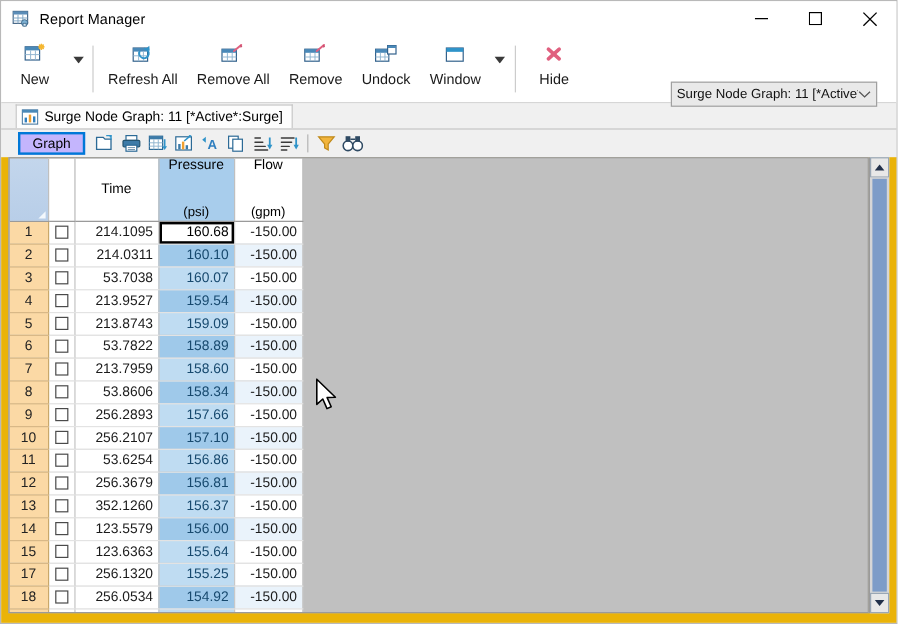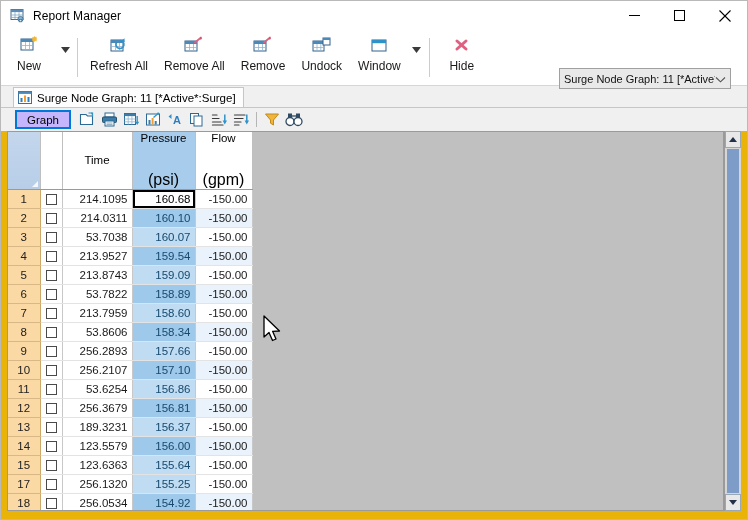--- a/index.html
+++ b/index.html
@@ -159,21 +159,21 @@
     line-height: 1.05;
   }
   .hd.corner {
     background: linear-gradient(#c3d6ec, #b8cee8);
     position: relative;
   }
   .hd.sel {
     background: #a8cdec;
     color: #000;
   }
-  .hd-sub { display: block; font-size: 16px; margin-top: 28px; }
+  .hd-sub { display: block; font-size: 11px; margin-top: 28px; }
   td.rowhdr {
     background: #fbd9a5;
     border-right: 1px solid #c9a86a;
     border-bottom: 1px solid #d8b887;
     text-align: center;
     font-size: 11.5px;
     color: #222;
     height: 17px;
     padding: 0;
   }
@@ -644,21 +644,21 @@
             <tr>
               <td class="rowhdr">12</td>
               <td class="chk"><span class="checkbox"></span></td>
               <td class="cell time">256.3679</td>
               <td class="cell press-a">156.81</td>
               <td class="cell flow-b">-150.00</td>
             </tr>
             <tr>
               <td class="rowhdr">13</td>
               <td class="chk"><span class="checkbox"></span></td>
-              <td class="cell time">189.3231</td>
+              <td class="cell time">352.1260</td>
               <td class="cell press-b">156.37</td>
               <td class="cell flow-a">-150.00</td>
             </tr>
             <tr>
               <td class="rowhdr">14</td>
               <td class="chk"><span class="checkbox"></span></td>
               <td class="cell time">123.5579</td>
               <td class="cell press-a">156.00</td>
               <td class="cell flow-b">-150.00</td>
             </tr>

